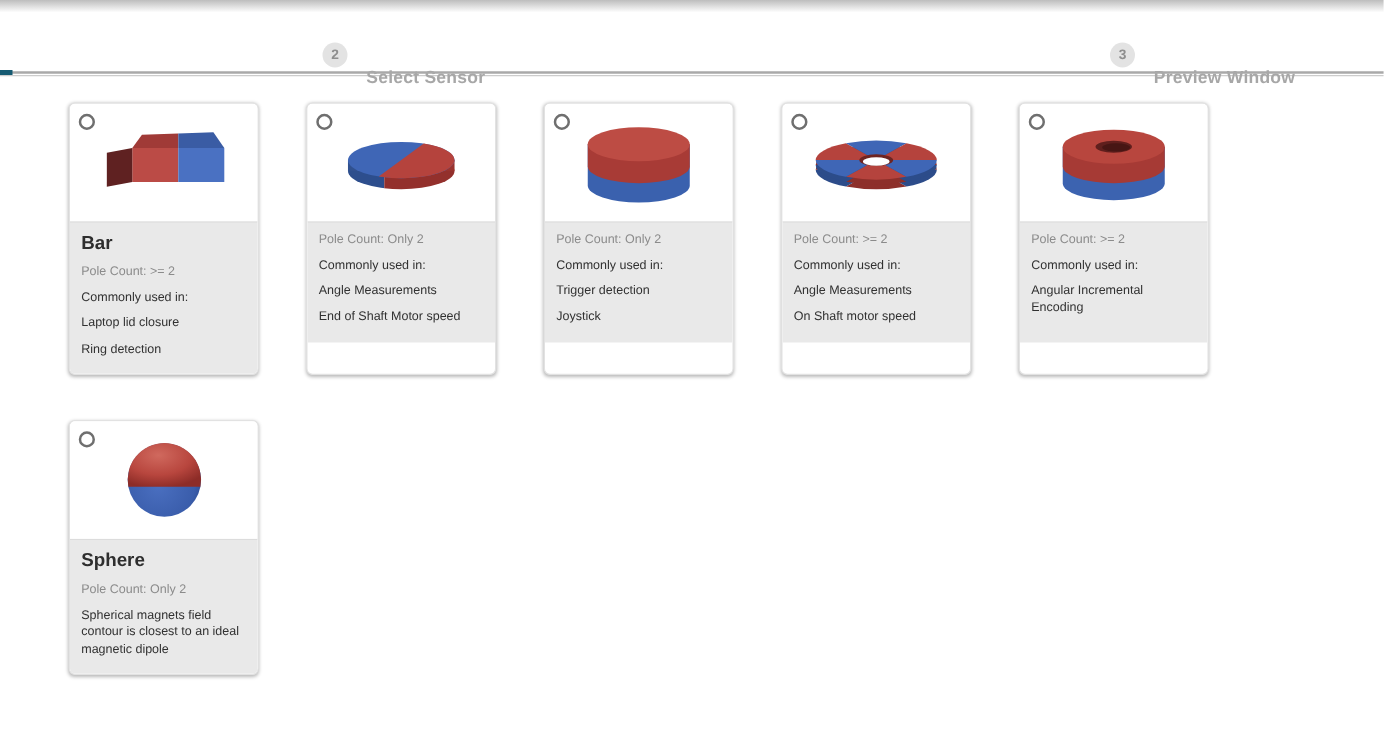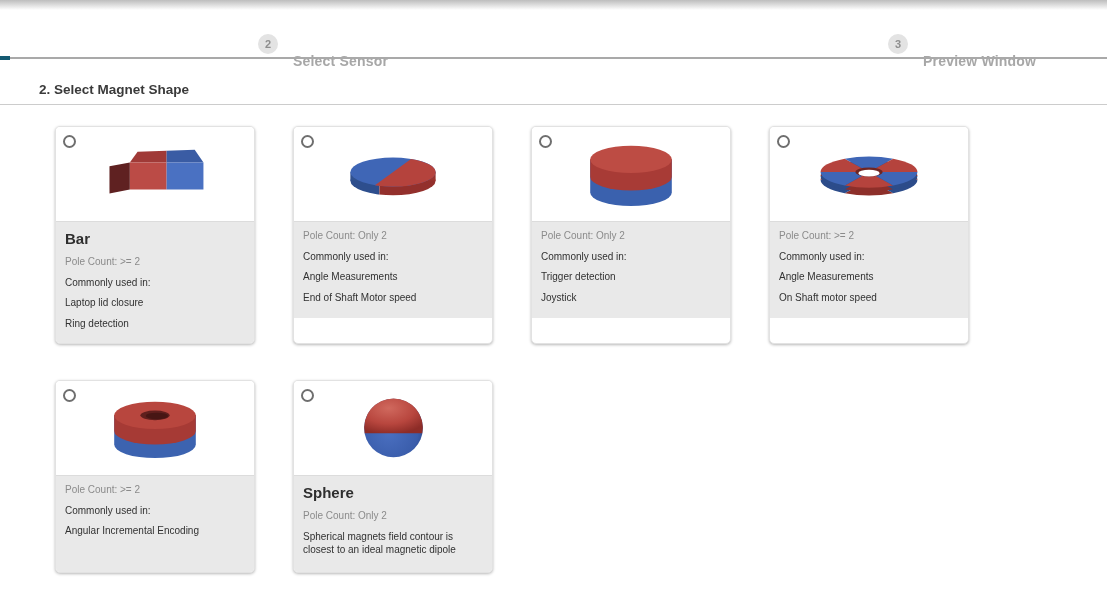--- a/index.html
+++ b/index.html
@@ -24,21 +24,21 @@
 
   .steps-divider { position:relative; height:4px; }
   .divider-line { position:absolute; top:1px; left:0; right:0; height:2px; background:#a9a9a9; }
   .divider-accent { position:absolute; top:0; left:0; width:10px; height:4px; }
 
   .section-title { margin:22px 0 7px 39px; font-size:13.5px; font-weight:bold; color:#3a3a3a; }
   .section-rule { border:none; border-top:1px solid #cccccc; margin:0; }
 
   .cards { display:flex; flex-wrap:wrap; gap:36px 38px; padding:21px 19px 20px 55px; }
   .card {
-    width:200px; background:#ffffff;
+    width:152px; background:#ffffff;
     border:1px solid #e2e2e2; border-radius:5px;
     box-shadow:0 1px 3px rgba(0,0,0,.28);
     overflow:hidden; cursor:pointer;
   }
   .card-image {
     position:relative; height:94px; background:#ffffff;
     display:flex; align-items:center; justify-content:center;
   }
   .radio {
     position:absolute; top:8px; left:7px;
@@ -69,21 +69,20 @@
     <span class="step-label">Preview Window</span>
   </div>
 </header>
 
 <div class="steps-divider">
   <span class="divider-line"></span>
   <span class="divider-accent" id="divider-accent" style="background: rgb(21, 90, 114);"></span>
 </div>
 
 <main>
-  <h2 class="section-title">2. Select Magnet Shape</h2>
   <hr class="section-rule">
   <div class="cards" id="cards">
       <div class="card">
     <div class="card-image">
       <span class="radio"></span>
       <span class="magnet-art"><svg width="118" height="62" viewBox="0 0 120 64">
     <polygon points="34,20 72,20 72,8 42,9" fill="#a03a37"></polygon>
     <polygon points="72,20 110,20 101,7 72,8" fill="#3a5ca4"></polygon>
     <polygon points="34,20 72,20 72,48 34,48" fill="#bb4b46"></polygon>
     <polygon points="72,20 110,20 110,48 72,48" fill="#4a71c2"></polygon>

